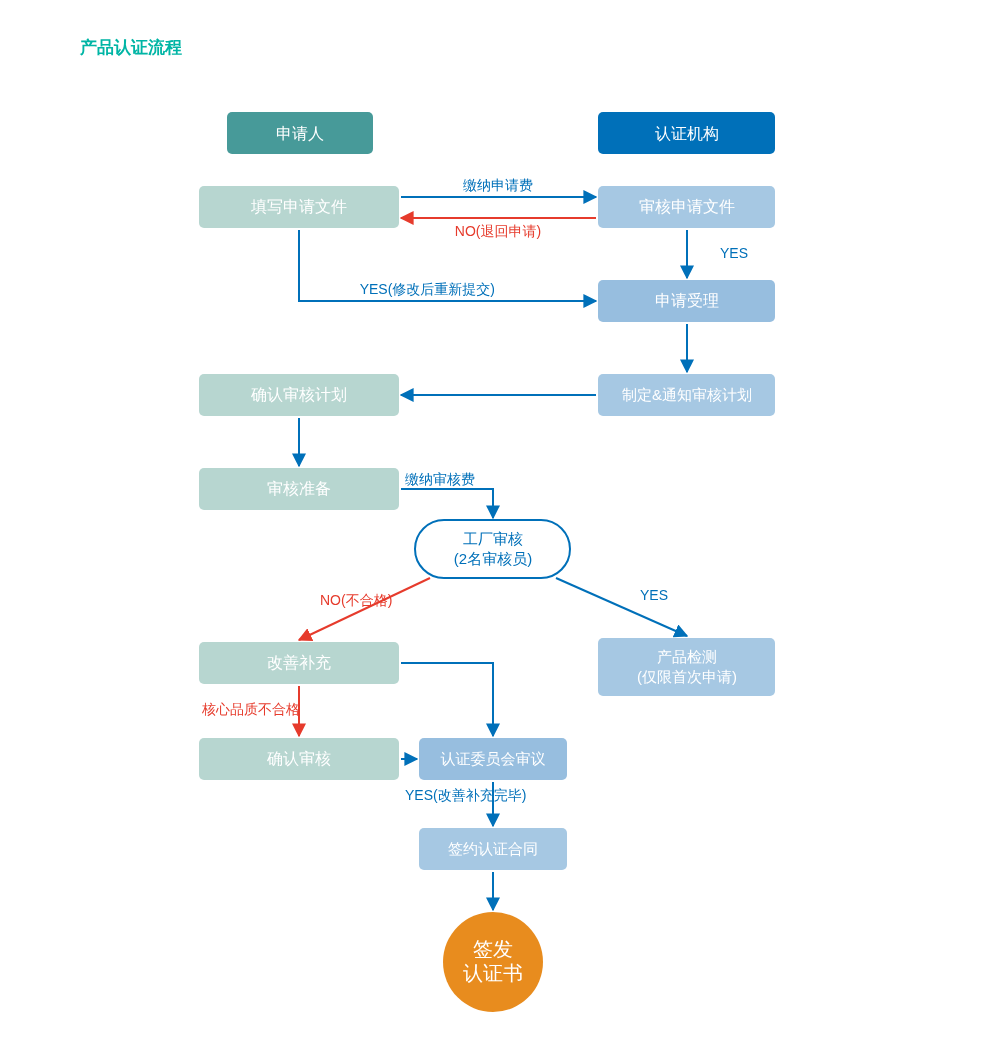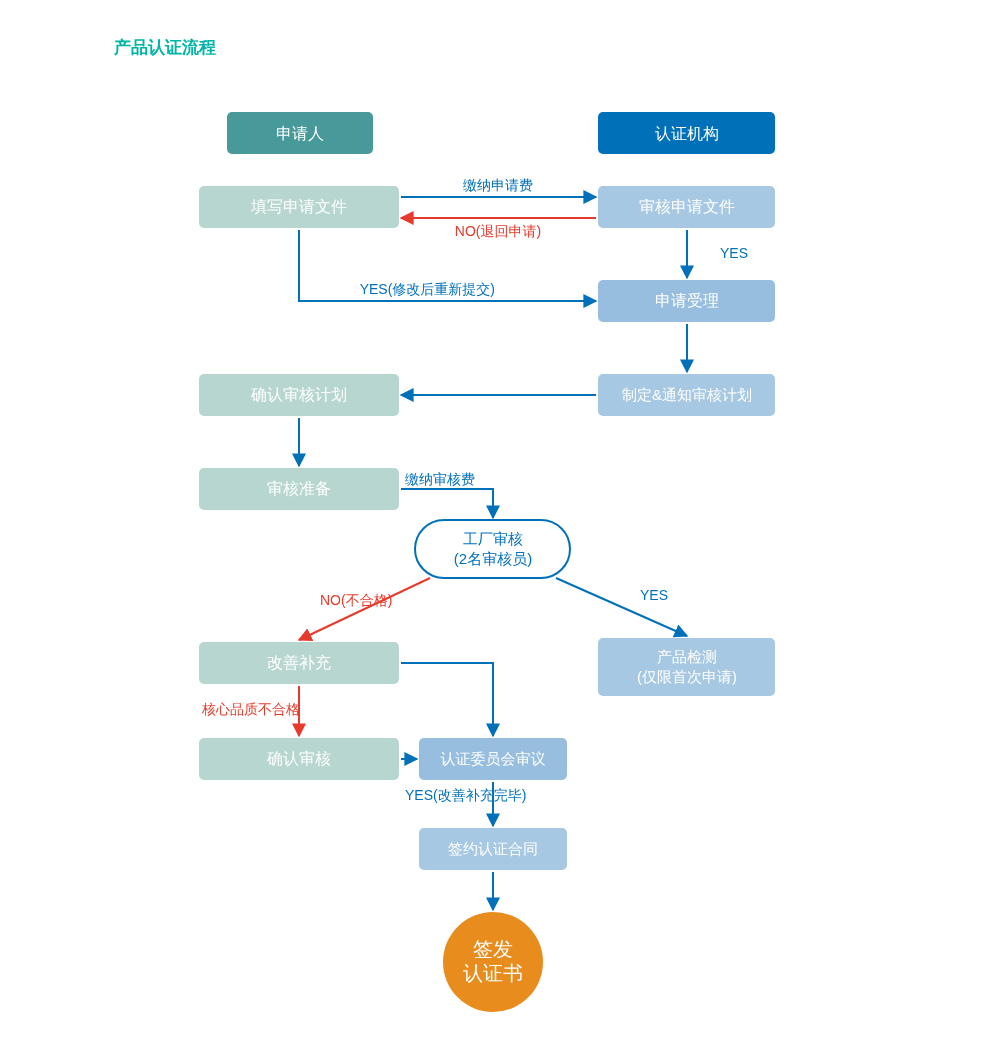--- a/index.html
+++ b/index.html
@@ -13,21 +13,20 @@
     width: 1003px;
     height: 1038px;
   }
   .title {
     position: absolute;
     left: 80px;
     top: 36px;
     font-size: 17px;
     font-weight: bold;
     color: #00b5a5;
-    margin-left: 34px;
   }
   svg { position: absolute; inset: 0; }
   
   .teal-header { fill: #479a99; }
   .blue-headerA { fill: #0070b9; }
   .teal-light  { fill: #b7d6d0; }
   .blue-light  { fill: #a6c8e3; }
   .blue-med    { fill: #97bedf; }
   .orange      { fill: #e88c1e; }
   .box-text-white { fill: #fff; font-size: 16px; }

